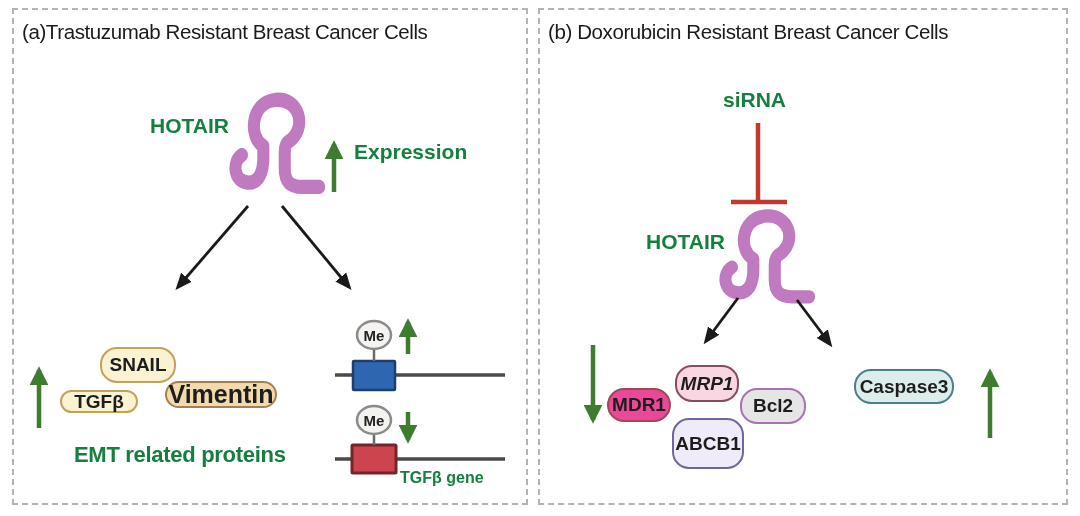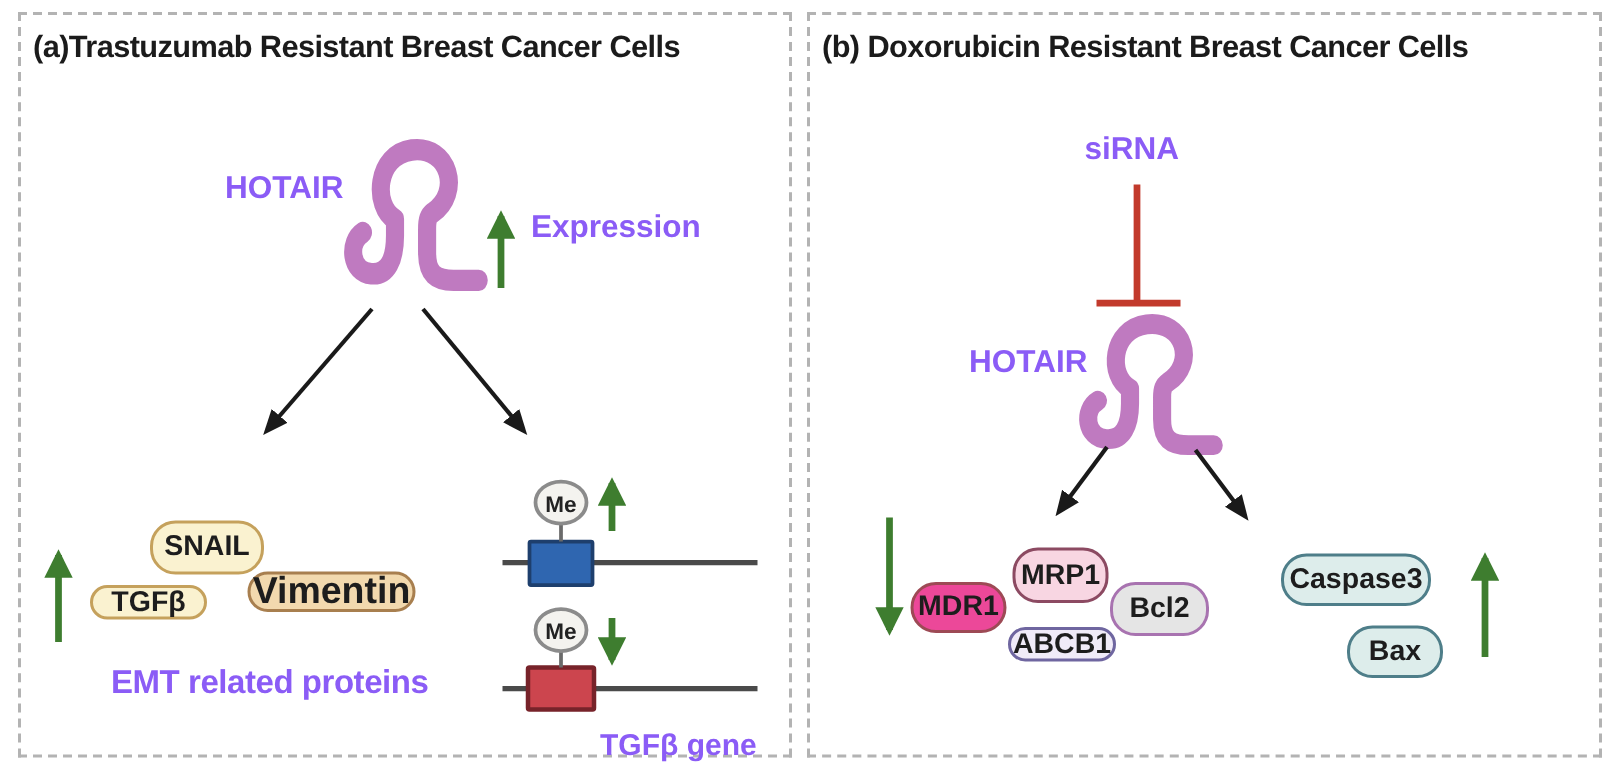--- a/index.html
+++ b/index.html
@@ -2,30 +2,30 @@
 <html><head>
 <meta charset="utf-8">
 <style>
   html,body{margin:0;padding:0;background:#ffffff;}
   .stage{position:relative;width:1080px;height:516px;background:#ffffff;
          font-family:"Liberation Sans",sans-serif;overflow:hidden;}
   .panel{position:absolute;border:2px dashed #b3b3b3;background:#ffffff;box-sizing:border-box;}
   #panel-a{left:12px;top:8px;width:516px;height:497px;}
   #panel-b{left:538px;top:8px;width:530px;height:497px;}
   .art{position:absolute;left:0;top:0;}
-  .panel-title{position:absolute;left:8px;top:10px;font-weight:700;font-size:20.5px;
+  .panel-title{position:absolute;left:8px;top:10px;font-weight:400;font-size:20.5px;
                color:#1b1b1b;letter-spacing:-0.4px;white-space:nowrap;}
-  .lbl{position:absolute;font-weight:700;color:#8b5cf6;white-space:nowrap;}
+  .lbl{position:absolute;font-weight:700;color:#15803d;white-space:nowrap;}
   .pill{position:absolute;display:flex;align-items:center;justify-content:center;
         font-weight:700;color:#1d1d1d;border-style:solid;border-width:2.5px;
         border-radius:17px;box-sizing:border-box;white-space:nowrap;}
   .pill-cream{background:#faf2d0;border-color:#c5a15c;}
   .pill-tan{background:#f2d9ae;border-color:#a87f4f;}
   .pill-mdr1{background:#ec4899;border-color:#9d4a55;}
-  .pill-mrp1{background:#f8d6e2;border-color:#8c4a62;}
+  .pill-mrp1{background:#f8d6e2;border-color:#8c4a62;font-style:italic;}
   .pill-bcl2{background:#e5e5e5;border-color:#a873b0;}
   .pill-abcb1{background:#f0ebf8;border-color:#6f66a0;}
   .pill-teal{background:#ddedeb;border-color:#4e7e89;}
   .me-label{font-family:"Liberation Sans",sans-serif;font-weight:700;font-size:15px;fill:#222222;}
 </style>
 </head>
 <body>
 
 <div class="stage">
 
@@ -68,21 +68,21 @@
 
     <div class="lbl" style="left:136px;top:104px;font-size:21px;">HOTAIR</div>
     <div class="lbl" style="left:340px;top:130px;font-size:21px;">Expression</div>
 
     <div class="pill pill-cream" style="left:86px;top:337px;width:76px;height:36px;font-size:19px;">SNAIL</div>
     <div class="pill pill-cream" style="left:46px;top:380px;width:78px;height:23px;font-size:19px;">TGFβ</div>
     <div class="pill pill-tan" style="left:151px;top:371px;width:112px;height:27px;font-size:25px;border-radius:19px;">Vimentin</div>
 
     <div class="lbl" style="left:60px;top:432px;font-size:22px;letter-spacing:-0.3px;">EMT related proteins</div>
 
-    <div class="lbl" style="left:386px;top:476px;font-size:20px;">TGFβ gene</div>
+    <div class="lbl" style="left:386px;top:459px;font-size:16px;">TGFβ gene</div>
   </div>
 
   <div class="panel" id="panel-b">
     <svg class="art" width="524" height="491" viewBox="0 0 524 491">
       <defs>
         <marker id="ahB" markerWidth="6" markerHeight="6" refX="4.6" refY="2.5" orient="auto" viewBox="0 0 6 5">
           <path d="M0,0 L6,2.5 L0,5 Z" fill="#1a1a1a"></path>
         </marker>
         <marker id="gahB" markerWidth="4.2" markerHeight="4.2" refX="3.2" refY="2" orient="auto" viewBox="0 0 4 4">
           <path d="M0,0 L4,2 L0,4 Z" fill="#3e7d2f"></path>
@@ -103,19 +103,18 @@
     </svg>
 
     <div class="panel-title">(b) Doxorubicin Resistant Breast Cancer Cells</div>
 
     <div class="lbl" style="left:183px;top:78px;font-size:21px;">siRNA</div>
     <div class="lbl" style="left:106px;top:220px;font-size:21px;">HOTAIR</div>
 
     <div class="pill pill-mdr1" style="left:67px;top:378px;width:64px;height:34px;font-size:19px;">MDR1</div>
     <div class="pill pill-mrp1" style="left:135px;top:355px;width:64px;height:37px;font-size:19px;">MRP1</div>
     <div class="pill pill-bcl2" style="left:200px;top:378px;width:66px;height:36px;font-size:19px;">Bcl2</div>
-    <div class="pill pill-abcb1" style="left:132px;top:408px;width:72px;height:23px;font-size:19px;">ABCB1</div>
+    <div class="pill pill-abcb1" style="left:132px;top:408px;width:72px;height:51px;font-size:19px;">ABCB1</div>
 
     <div class="pill pill-teal" style="left:314px;top:359px;width:100px;height:35px;font-size:19px;">Caspase3</div>
-    <div class="pill pill-teal" style="left:358px;top:407px;width:64px;height:35px;font-size:19px;">Bax</div>
   </div>
 
 </div>
 
 </body></html>

